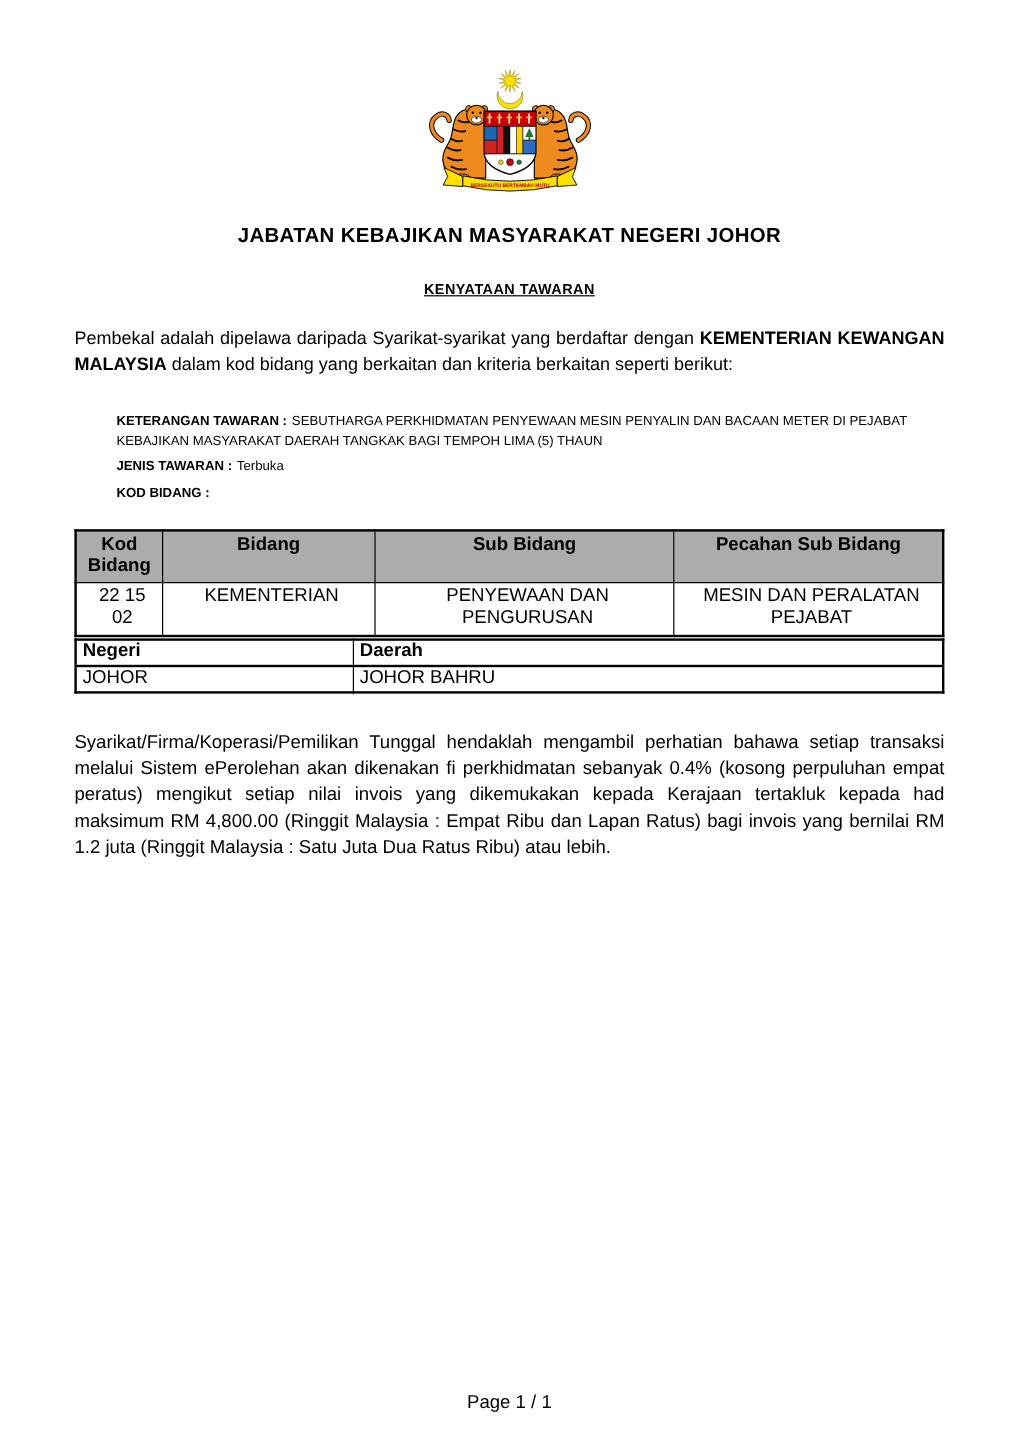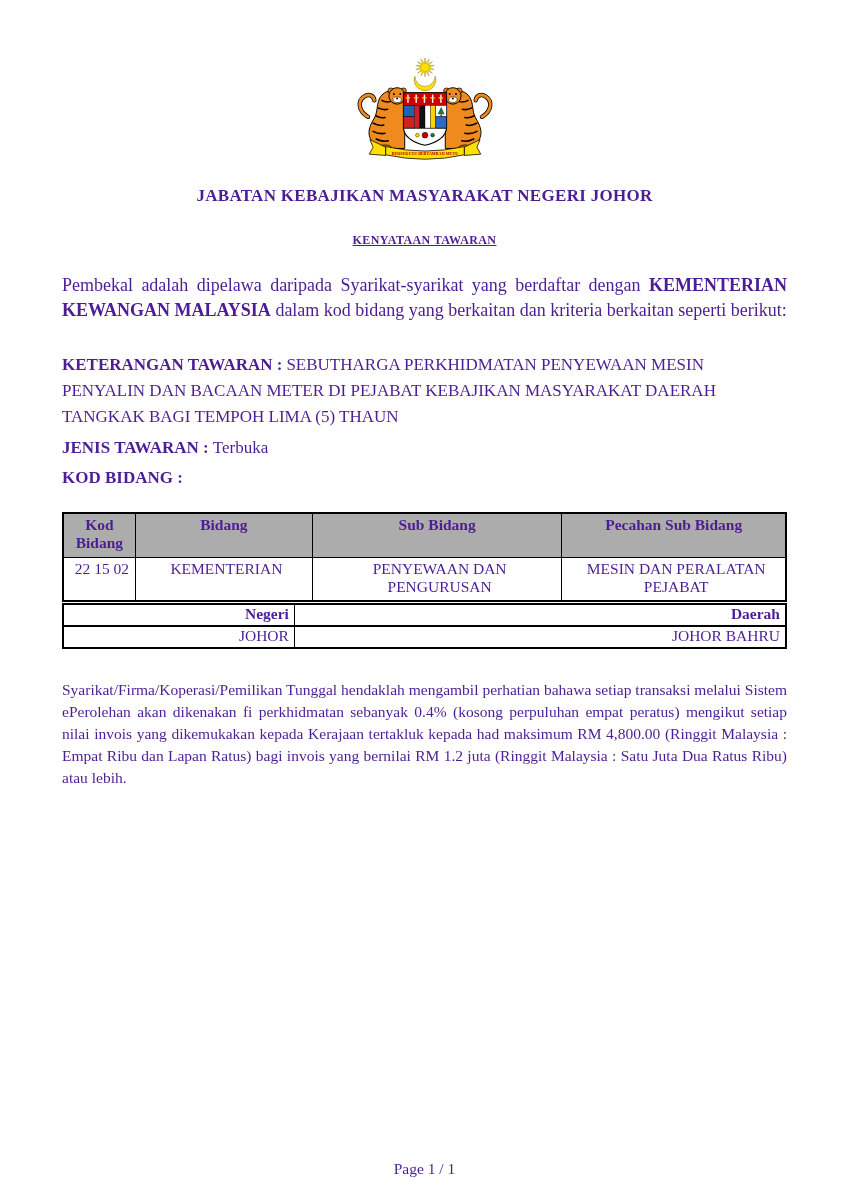--- a/index.html
+++ b/index.html
@@ -3,22 +3,22 @@
 <meta charset="utf-8">
 <style>
   * { margin: 0; padding: 0; box-sizing: border-box; }
   html, body { background: #ffffff; }
   .page {
     position: relative;
     width: 849px;
     height: 1200px;
     margin: 0 auto;
     background: #ffffff;
-    font-family: Liberation Serif, serif;
-    color: #4c1d95;
+    font-family: Liberation Sans, sans-serif;
+    color: #000000;
     overflow: hidden;
   }
   .content { padding: 0 62px; }
 
   .emblem-wrap { text-align: center; padding-top: 56px; }
   .emblem { width: 152px; height: 114px; }
 
   .org-title {
     margin-top: 12px;
     text-align: center;
@@ -30,30 +30,31 @@
     margin-top: 27px;
     text-align: center;
     font-size: 12px;
     font-weight: bold;
     letter-spacing: 0.4px;
     text-decoration: underline;
   }
 
   .intro {
     margin-top: 25px;
-    font-size: 18px;
+    font-size: 15px;
     line-height: 1.38;
     text-align: justify;
   }
   .b { font-weight: bold; }
 
   .tender-block { margin-top: 29px; }
   .line {
-    font-size: 17px;
+    font-size: 11px;
     line-height: 1.55;
+    margin-left: 35px;
   }
   .label { font-weight: bold; }
   .value { margin-left: 4px; }
   .line + .line { margin-top: 4px; }
 
   table { border-collapse: collapse; width: 100%; }
   .kb-table { margin-top: 21px; border: 2px solid #000; }
   .kb-table th, .kb-table td {
     border: 1.5px solid #000;
     font-size: 15.5px;
@@ -73,21 +74,21 @@
   .col-pecahan { width: 31%; }
 
   .dates-block { margin-top: 26px; }
   .dates-block .line + .line { margin-top: 5.5px; }
   .lokasi-line { margin-top: 14px; font-size: 15px; font-weight: bold; line-height: 1.2; }
 
   .lokasi-table { margin-top: 1px; border: 2px solid #000; }
   .lokasi-table th, .lokasi-table td {
     border: 1.5px solid #000;
     font-size: 15.5px;
-    text-align: right;
+    text-align: left;
     vertical-align: top;
     padding: 0px 5px 2px 5px;
     margin-top: 40px;
   }
   .lokasi-table th { font-weight: bold; border-bottom: 2.5px solid #000; }
   .col-negeri { width: 32%; }
   .col-daerah { width: 68%; }
 
   .notice {
     margin-top: 30px;

